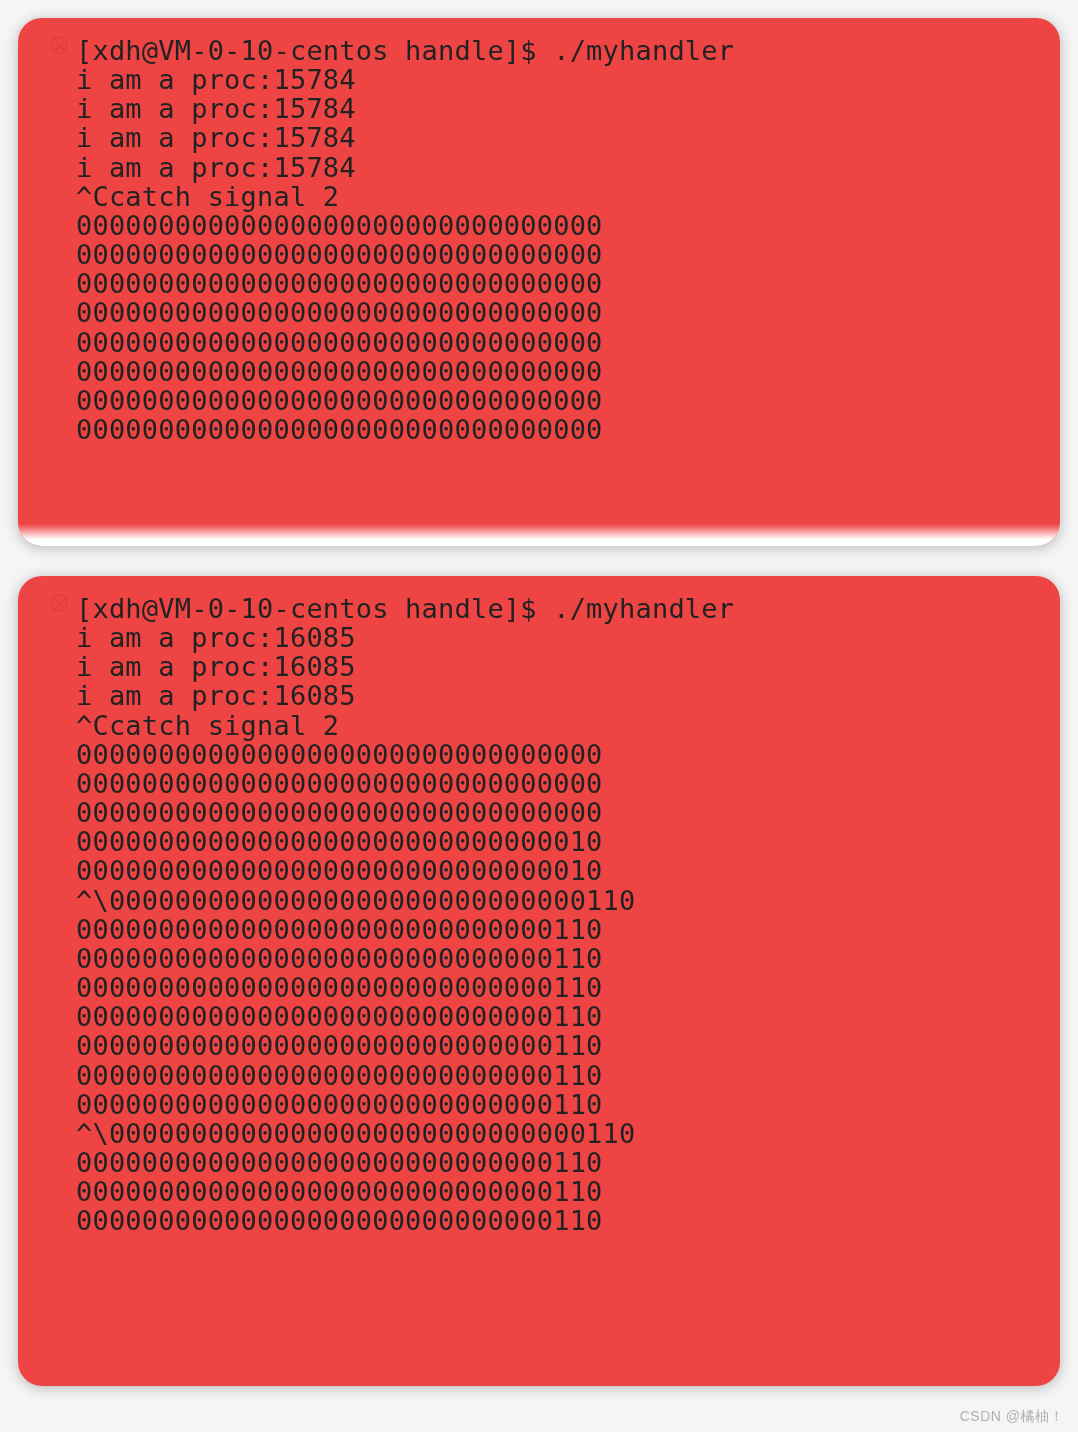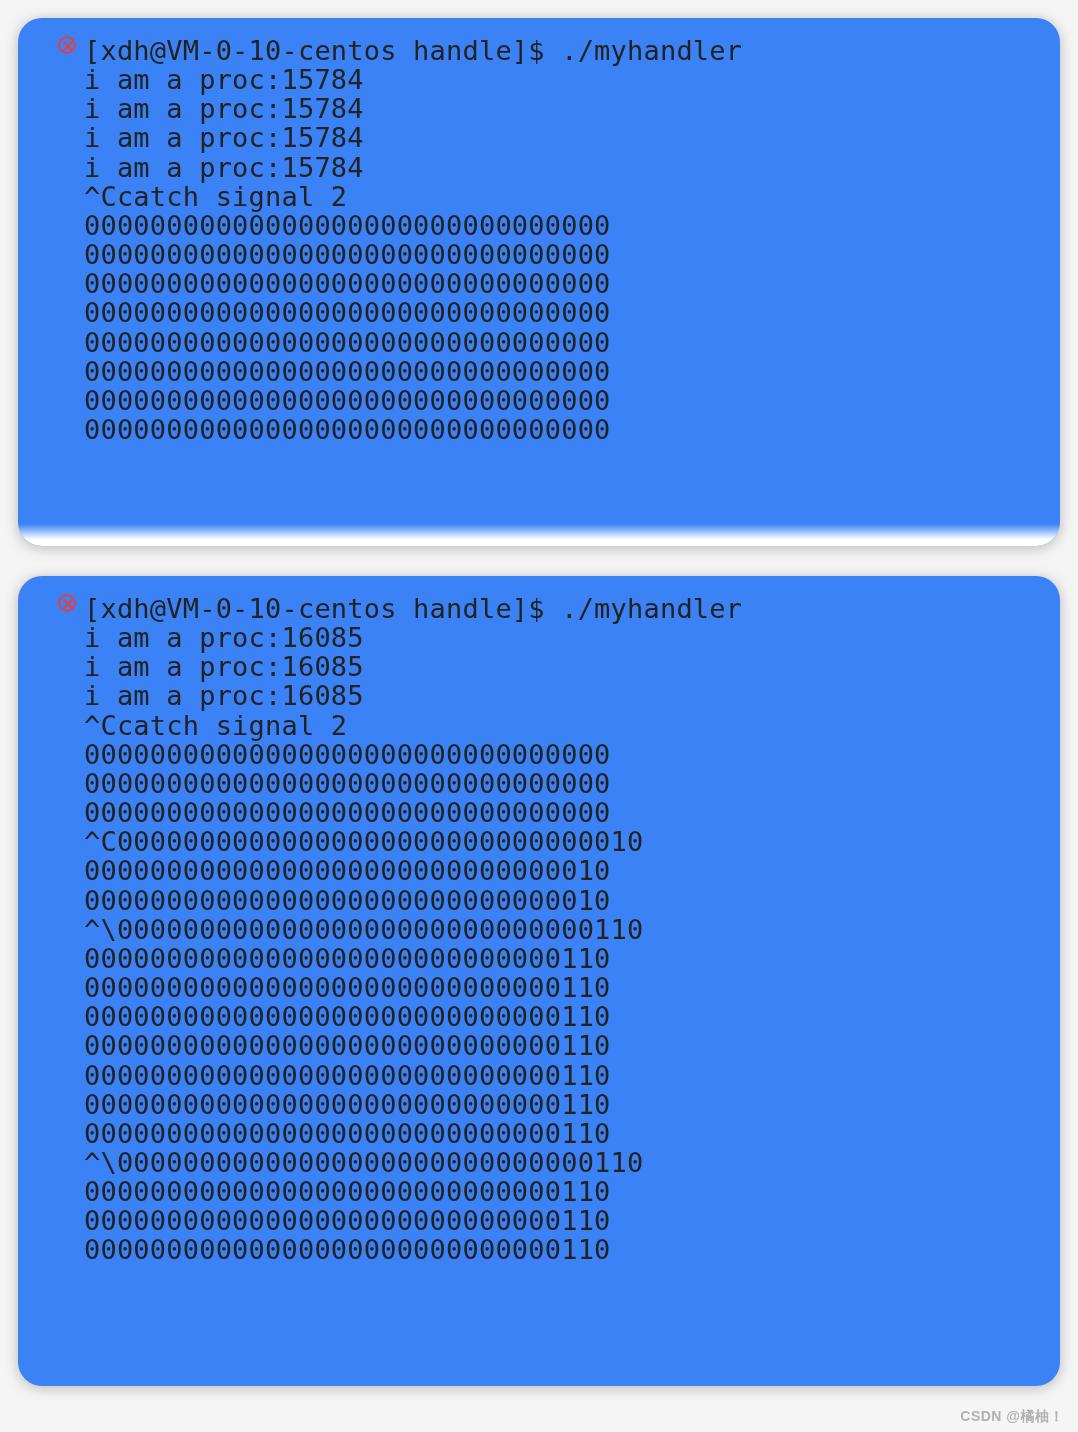--- a/index.html
+++ b/index.html
@@ -5,24 +5,24 @@
   * { margin: 0; padding: 0; box-sizing: border-box; }
   body {
     width: 1078px;
     height: 1432px;
     background: #f5f5f5;
     font-family: "Menlo", "Consolas", "DejaVu Sans Mono", monospace;
     position: relative;
     padding: 18px;
   }
   .panel {
-    background: #3b82f6;
+    background: #ef4444;
     border-radius: 24px;
     box-shadow: 0 2px 14px rgba(0,0,0,0.25);
-    padding: 18px 28px 10px 32px;
+    padding: 18px 28px 10px 24px;
     margin-bottom: 30px;
     overflow: hidden;
     position: relative;
   }
   .panel.top { height: 528px; }
   .panel.bottom { height: 810px; }
   .term-line {
     display: flex;
     align-items: flex-start;
     line-height: 1.08;
@@ -68,21 +68,20 @@
     pointer-events: none;
   }
   .watermark {
     position: absolute;
     right: 14px;
     bottom: 6px;
     font-size: 14px;
     color: rgba(120,120,120,0.55);
     font-family: sans-serif;
     letter-spacing: 0.5px;
-    font-weight: bold;
   }
 </style>
 </head>
 <body>
 
 <div class="panel top">
   <div>
       <div class="term-line"><span class="gutter"><span class="error-icon"></span></span><span class="content">[xdh@VM-0-10-centos handle]$ ./myhandler</span></div>
       <div class="term-line"><span class="gutter"></span><span class="content">i am a proc:15784</span></div>
       <div class="term-line"><span class="gutter"></span><span class="content">i am a proc:15784</span></div>
@@ -104,21 +103,20 @@
 <div class="panel bottom">
   <div>
       <div class="term-line"><span class="gutter"><span class="error-icon"></span></span><span class="content">[xdh@VM-0-10-centos handle]$ ./myhandler</span></div>
       <div class="term-line"><span class="gutter"></span><span class="content">i am a proc:16085</span></div>
       <div class="term-line"><span class="gutter"></span><span class="content">i am a proc:16085</span></div>
       <div class="term-line"><span class="gutter"></span><span class="content">i am a proc:16085</span></div>
       <div class="term-line"><span class="gutter"></span><span class="content">^Ccatch signal 2</span></div>
       <div class="term-line"><span class="gutter"></span><span class="content">00000000000000000000000000000000</span></div>
       <div class="term-line"><span class="gutter"></span><span class="content">00000000000000000000000000000000</span></div>
       <div class="term-line"><span class="gutter"></span><span class="content">00000000000000000000000000000000</span></div>
-      <div class="term-line"><span class="gutter"></span><span class="content">^C00000000000000000000000000000010</span></div>
       <div class="term-line"><span class="gutter"></span><span class="content">00000000000000000000000000000010</span></div>
       <div class="term-line"><span class="gutter"></span><span class="content">00000000000000000000000000000010</span></div>
       <div class="term-line"><span class="gutter"></span><span class="content">^\00000000000000000000000000000110</span></div>
       <div class="term-line"><span class="gutter"></span><span class="content">00000000000000000000000000000110</span></div>
       <div class="term-line"><span class="gutter"></span><span class="content">00000000000000000000000000000110</span></div>
       <div class="term-line"><span class="gutter"></span><span class="content">00000000000000000000000000000110</span></div>
       <div class="term-line"><span class="gutter"></span><span class="content">00000000000000000000000000000110</span></div>
       <div class="term-line"><span class="gutter"></span><span class="content">00000000000000000000000000000110</span></div>
       <div class="term-line"><span class="gutter"></span><span class="content">00000000000000000000000000000110</span></div>
       <div class="term-line"><span class="gutter"></span><span class="content">00000000000000000000000000000110</span></div>

